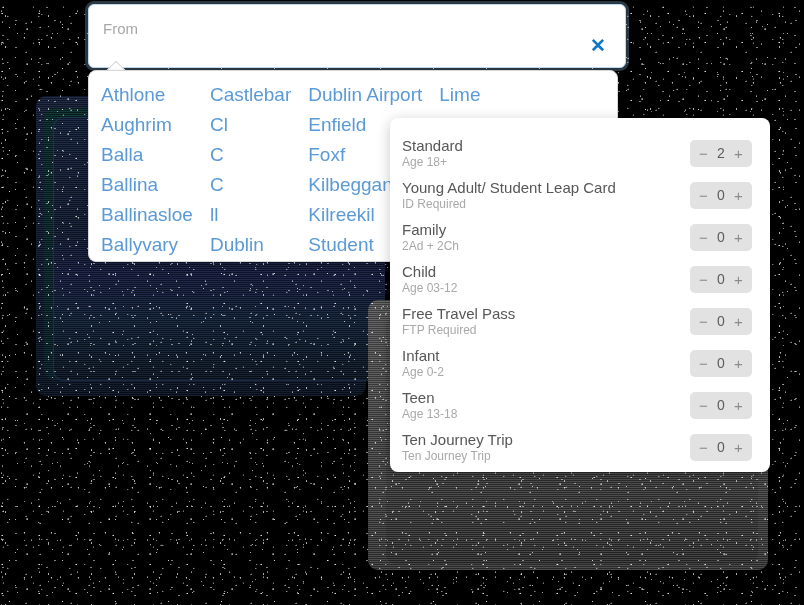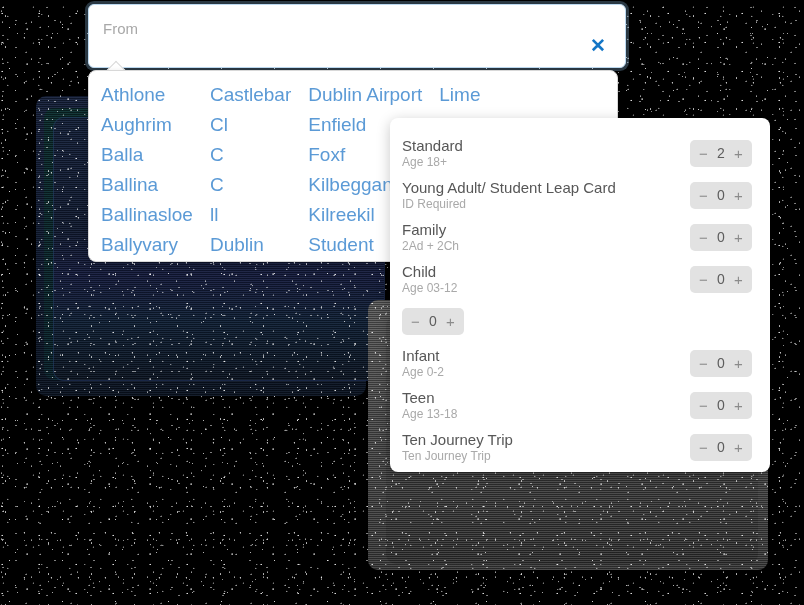--- a/index.html
+++ b/index.html
@@ -245,20 +245,24 @@
           <div class="pax-title">Child</div>
           <div class="pax-sub">Age 03-12</div>
         </div>
         <div class="stepper">
           <button class="step-btn">−</button>
           <span class="step-val">0</span>
           <button class="step-btn">+</button>
         </div>
       </div>
       <div class="pax-row">
+        <div class="pax-text">
+          <div class="pax-title">Free Travel Pass</div>
+          <div class="pax-sub">FTP Required</div>
+        </div>
         <div class="stepper">
           <button class="step-btn">−</button>
           <span class="step-val">0</span>
           <button class="step-btn">+</button>
         </div>
       </div>
       <div class="pax-row">
         <div class="pax-text">
           <div class="pax-title">Infant</div>
           <div class="pax-sub">Age 0-2</div>

